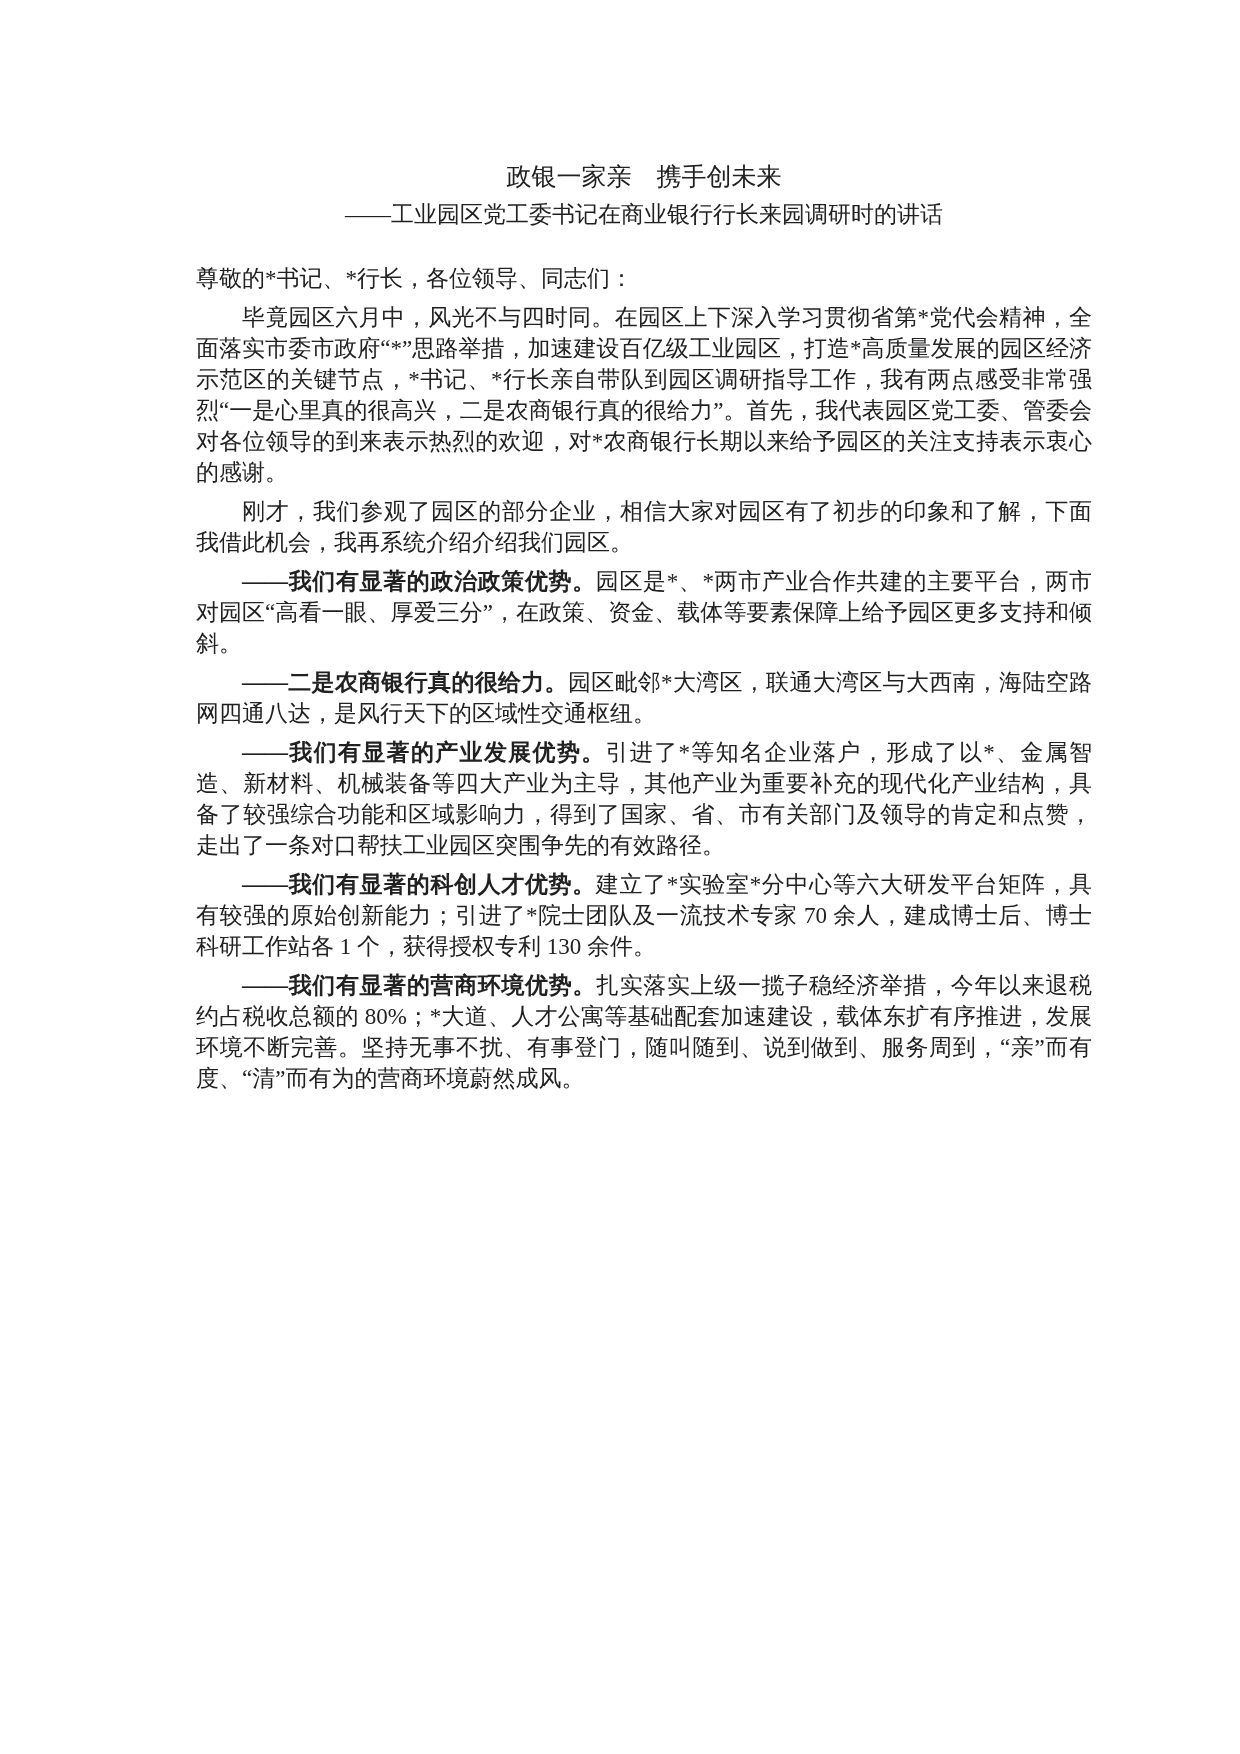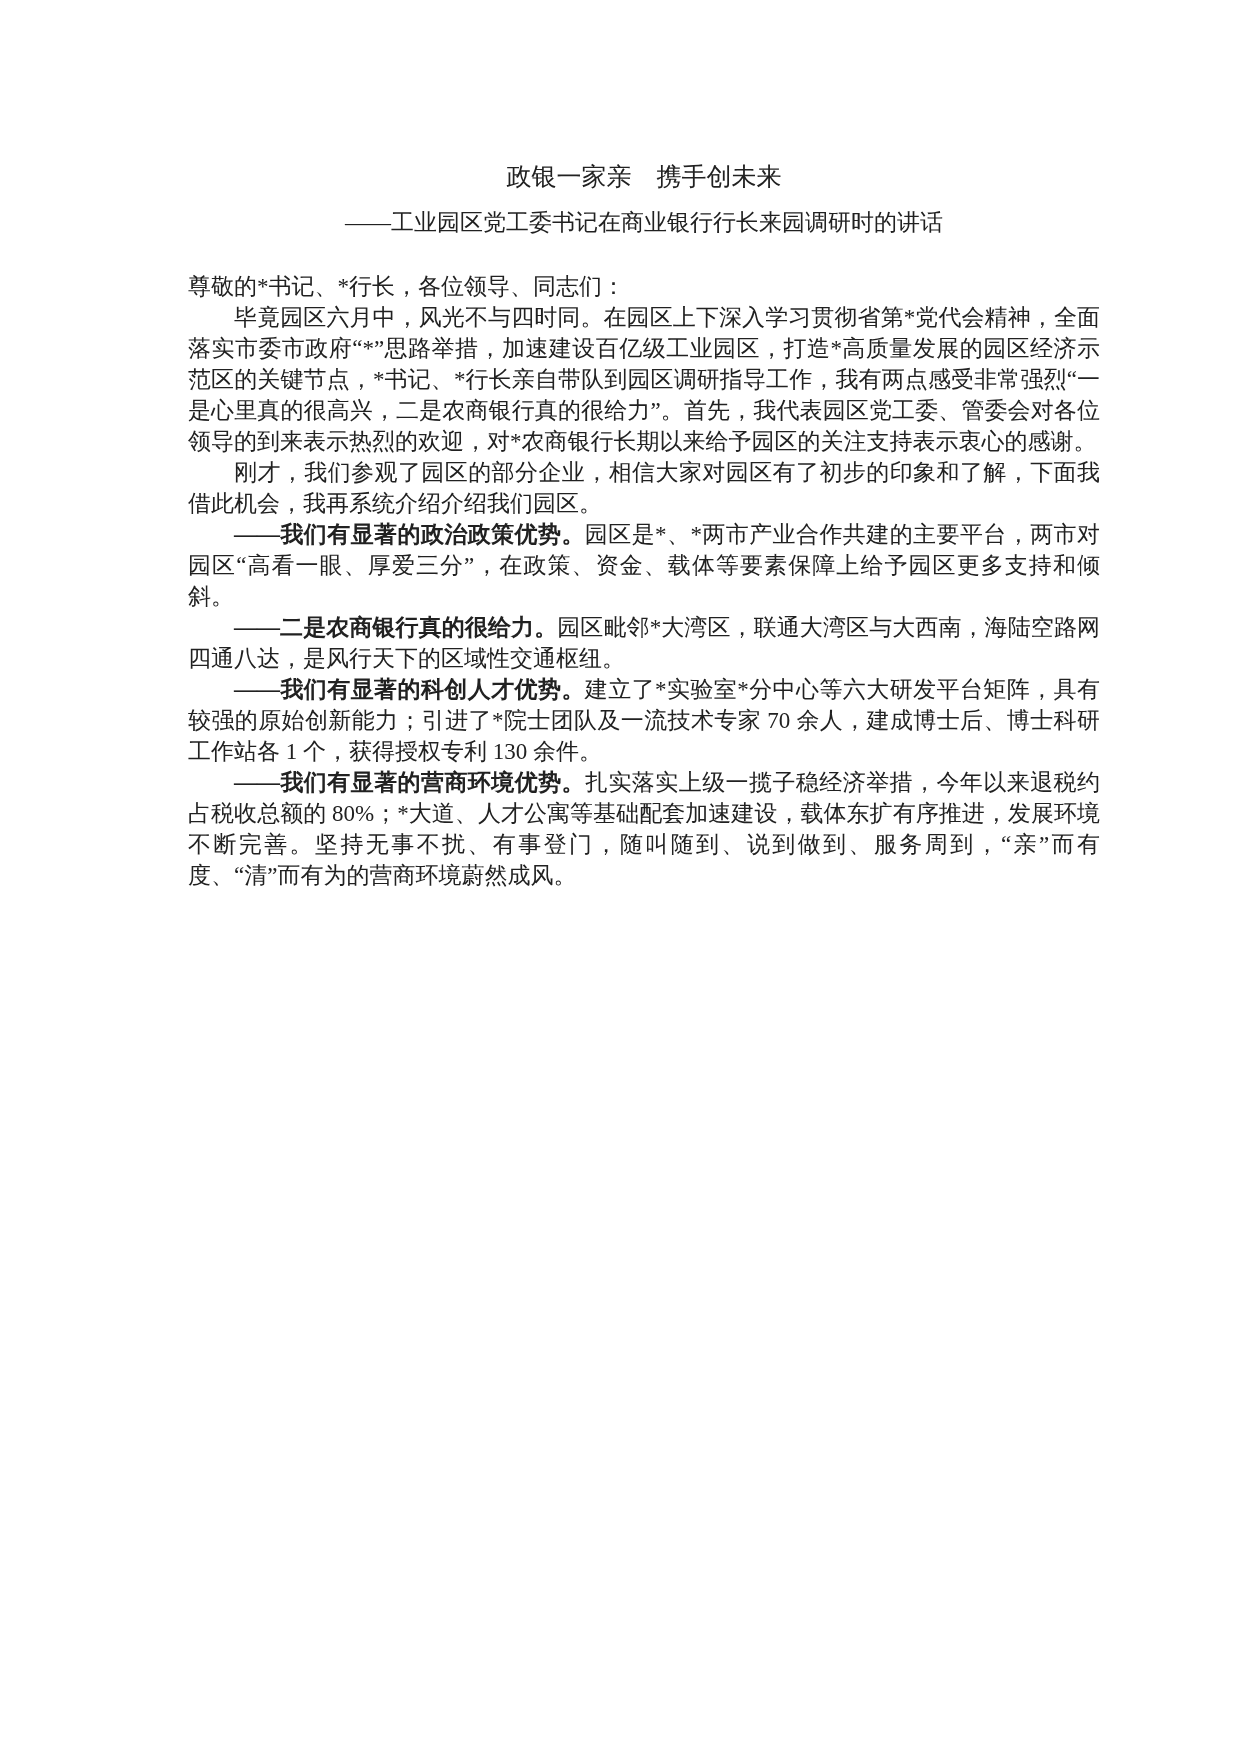--- a/index.html
+++ b/index.html
@@ -25,28 +25,28 @@
   }
   .doc-title {
     margin: 0;
     font-size: 25px;
     font-weight: normal;
     line-height: 34px;
     text-align: center;
     white-space: pre-wrap;
   }
   .doc-subtitle {
-    margin: 12px 0 31px 0;
+    margin: 4px 0 31px 0;
     font-size: 23px;
     font-weight: normal;
     line-height: 34px;
     text-align: center;
   }
   .para {
-    margin: 0;
+    margin: 8px;
     font-size: 23px;
     line-height: 31px;
     text-align: justify;
     text-indent: 2em;
     overflow-wrap: break-word;
   }
   .para.salutation {
     text-indent: 0;
   }
   .lead {
@@ -68,20 +68,21 @@
 
     <p class="para"><span>毕竟园区六月中，风光不与四时同。在园区上下深入学习贯彻省第*党代会精神，全面落实市委市政府“*”思路举措，加速建设百亿级工业园区，打造*高质量发展的园区经济示范区的关键节点，*书记、*行长亲自带队到园区调研指导工作，我有两点感受非常强烈“一是心里真的很高兴，二是农商银行真的很给力”。首先，我代表园区党工委、管委会对各位领导的到来表示热烈的欢迎，对*农商银行长期以来给予园区的关注支持表示衷心的感谢。</span></p>
 
     <p class="para"><span>刚才，我们参观了园区的部分企业，相信大家对园区有了初步的印象和了解，下面我借此机会，我再系统介绍介绍我们园区。</span></p>
 
 
     <p class="para"><strong class="lead">——我们有显著的政治政策优势。</strong><span>园区是*、*两市产业合作共建的主要平台，两市对园区“高看一眼、厚爱三分”，在政策、资金、载体等要素保障上给予园区更多支持和倾斜。</span></p>
 
     <p class="para"><strong class="lead">——二是农商银行真的很给力。</strong><span>园区毗邻*大湾区，联通大湾区与大西南，海陆空路网四通八达，是风行天下的区域性交通枢纽。</span></p>
 
+    <p class="para"><strong class="lead">——我们有显著的产业发展优势。</strong><span>引进了*等知名企业落户，形成了以*、金属智造、新材料、机械装备等四大产业为主导，其他产业为重要补充的现代化产业结构，具备了较强综合功能和区域影响力，得到了国家、省、市有关部门及领导的肯定和点赞，走出了一条对口帮扶工业园区突围争先的有效路径。</span></p>
 
     <p class="para"><strong class="lead">——我们有显著的科创人才优势。</strong><span>建立了*实验室*分中心等六大研发平台矩阵，具有较强的原始创新能力；引进了*院士团队及一流技术专家 70 余人，建成博士后、博士科研工作站各 1 个，获得授权专利 130 余件。</span></p>
 
     <p class="para"><strong class="lead">——我们有显著的营商环境优势。</strong><span>扎实落实上级一揽子稳经济举措，今年以来退税约占税收总额的 80%；*大道、人才公寓等基础配套加速建设，载体东扩有序推进，发展环境不断完善。坚持无事不扰、有事登门，随叫随到、说到做到、服务周到，“亲”而有度、“清”而有为的营商环境蔚然成风。</span></p>
 
 
   </div>
 </div>
 
 </body></html>

